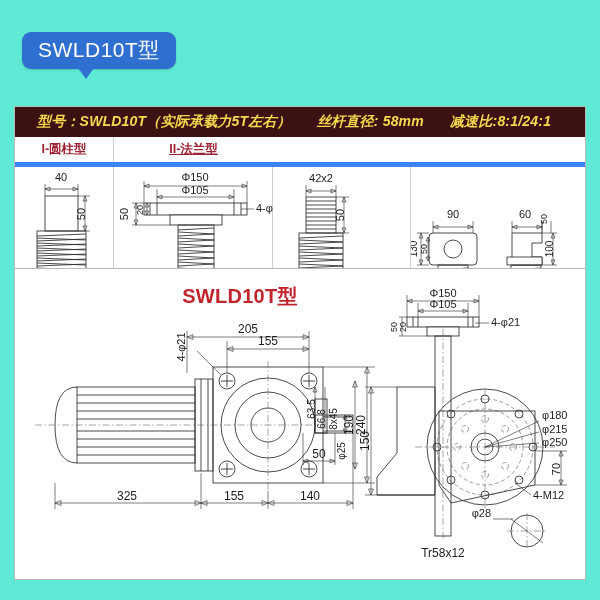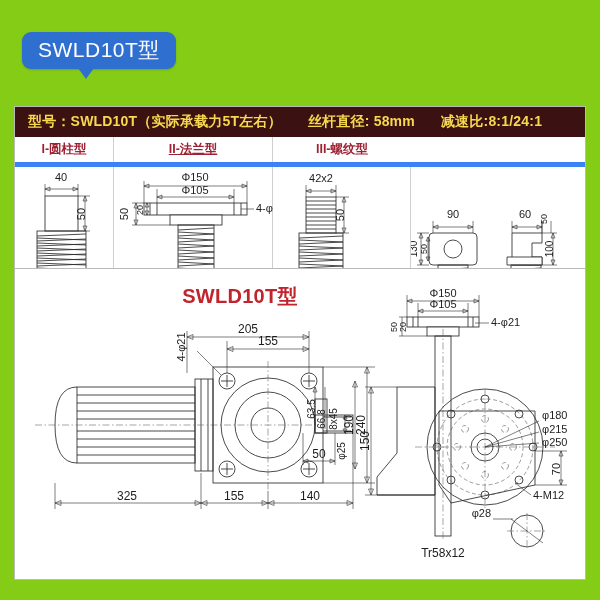--- a/index.html
+++ b/index.html
@@ -3,21 +3,21 @@
 <meta charset="utf-8">
 <style>
   html,body{margin:0;padding:0;}
   body{
     width:600px;height:600px;
     background:#ffffff;
     font-family:"Liberation Sans","DejaVu Sans",sans-serif;
     overflow:hidden;
     position:relative;
   }
-  .page{position:absolute;left:0;top:0;width:600px;height:600px;background:#84cc16;}
+  .page{position:absolute;left:0;top:0;width:600px;height:600px;background:#5eead4;}
 
   
   .banner-wrap{position:absolute;left:22px;top:32px;}
   .banner{
     background:#2f6fd0;color:#ffffff;
     border-radius:9px;
     padding:6px 16px 7px 16px;
     font-size:21px;letter-spacing:.5px;
     font-family:"Liberation Sans","DejaVu Sans",sans-serif;
     display:inline-block;line-height:1.15;
@@ -36,23 +36,24 @@
     position:absolute;left:14px;top:106px;width:572px;
     border:1px solid #b9b9b9;background:#ffffff;
     box-sizing:border-box;
   }
   .thead{
     background:#3b1112;
     color:#f6d94e;
     height:30px;
     display:flex;align-items:center;
     font-size:14px;font-weight:bold;
-    padding-left:13px;
+    padding-left:22px;
     letter-spacing:.2px;
     white-space:nowrap;
+    font-style:italic;
   }
   .thead .seg{margin-right:26px;}
   .thead .seg.last{margin-right:8px;}
 
   .colhead{
     display:flex;height:25px;border-bottom:5px solid #3b82f6;
   }
   .colhead div{
     display:flex;align-items:center;justify-content:center;
     color:#9d2334;font-size:12.5px;font-weight:bold;
@@ -105,21 +106,20 @@
 
     <div class="thead">
       <span class="seg">型号：SWLD10T（实际承载力5T左右）</span>
       <span class="seg">丝杆直径: 58mm</span>
       <span class="seg last">减速比:8:1/24:1</span>
     </div>
 
     <div class="colhead">
       <div class="c1">I-圆柱型</div>
       <div class="c2">II-法兰型</div>
-      <div class="c3">III-螺纹型</div>
     </div>
 
     <div class="colbody">
 
       <div class="c1">
         <svg width="99" height="112" viewBox="0 0 99 112">
 
           <line class="dim" x1="30" y1="17" x2="30" y2="29"></line>
           <line class="dim" x1="63" y1="17" x2="63" y2="29"></line>
           <line class="dim" x1="30" y1="22" x2="63" y2="22"></line>

